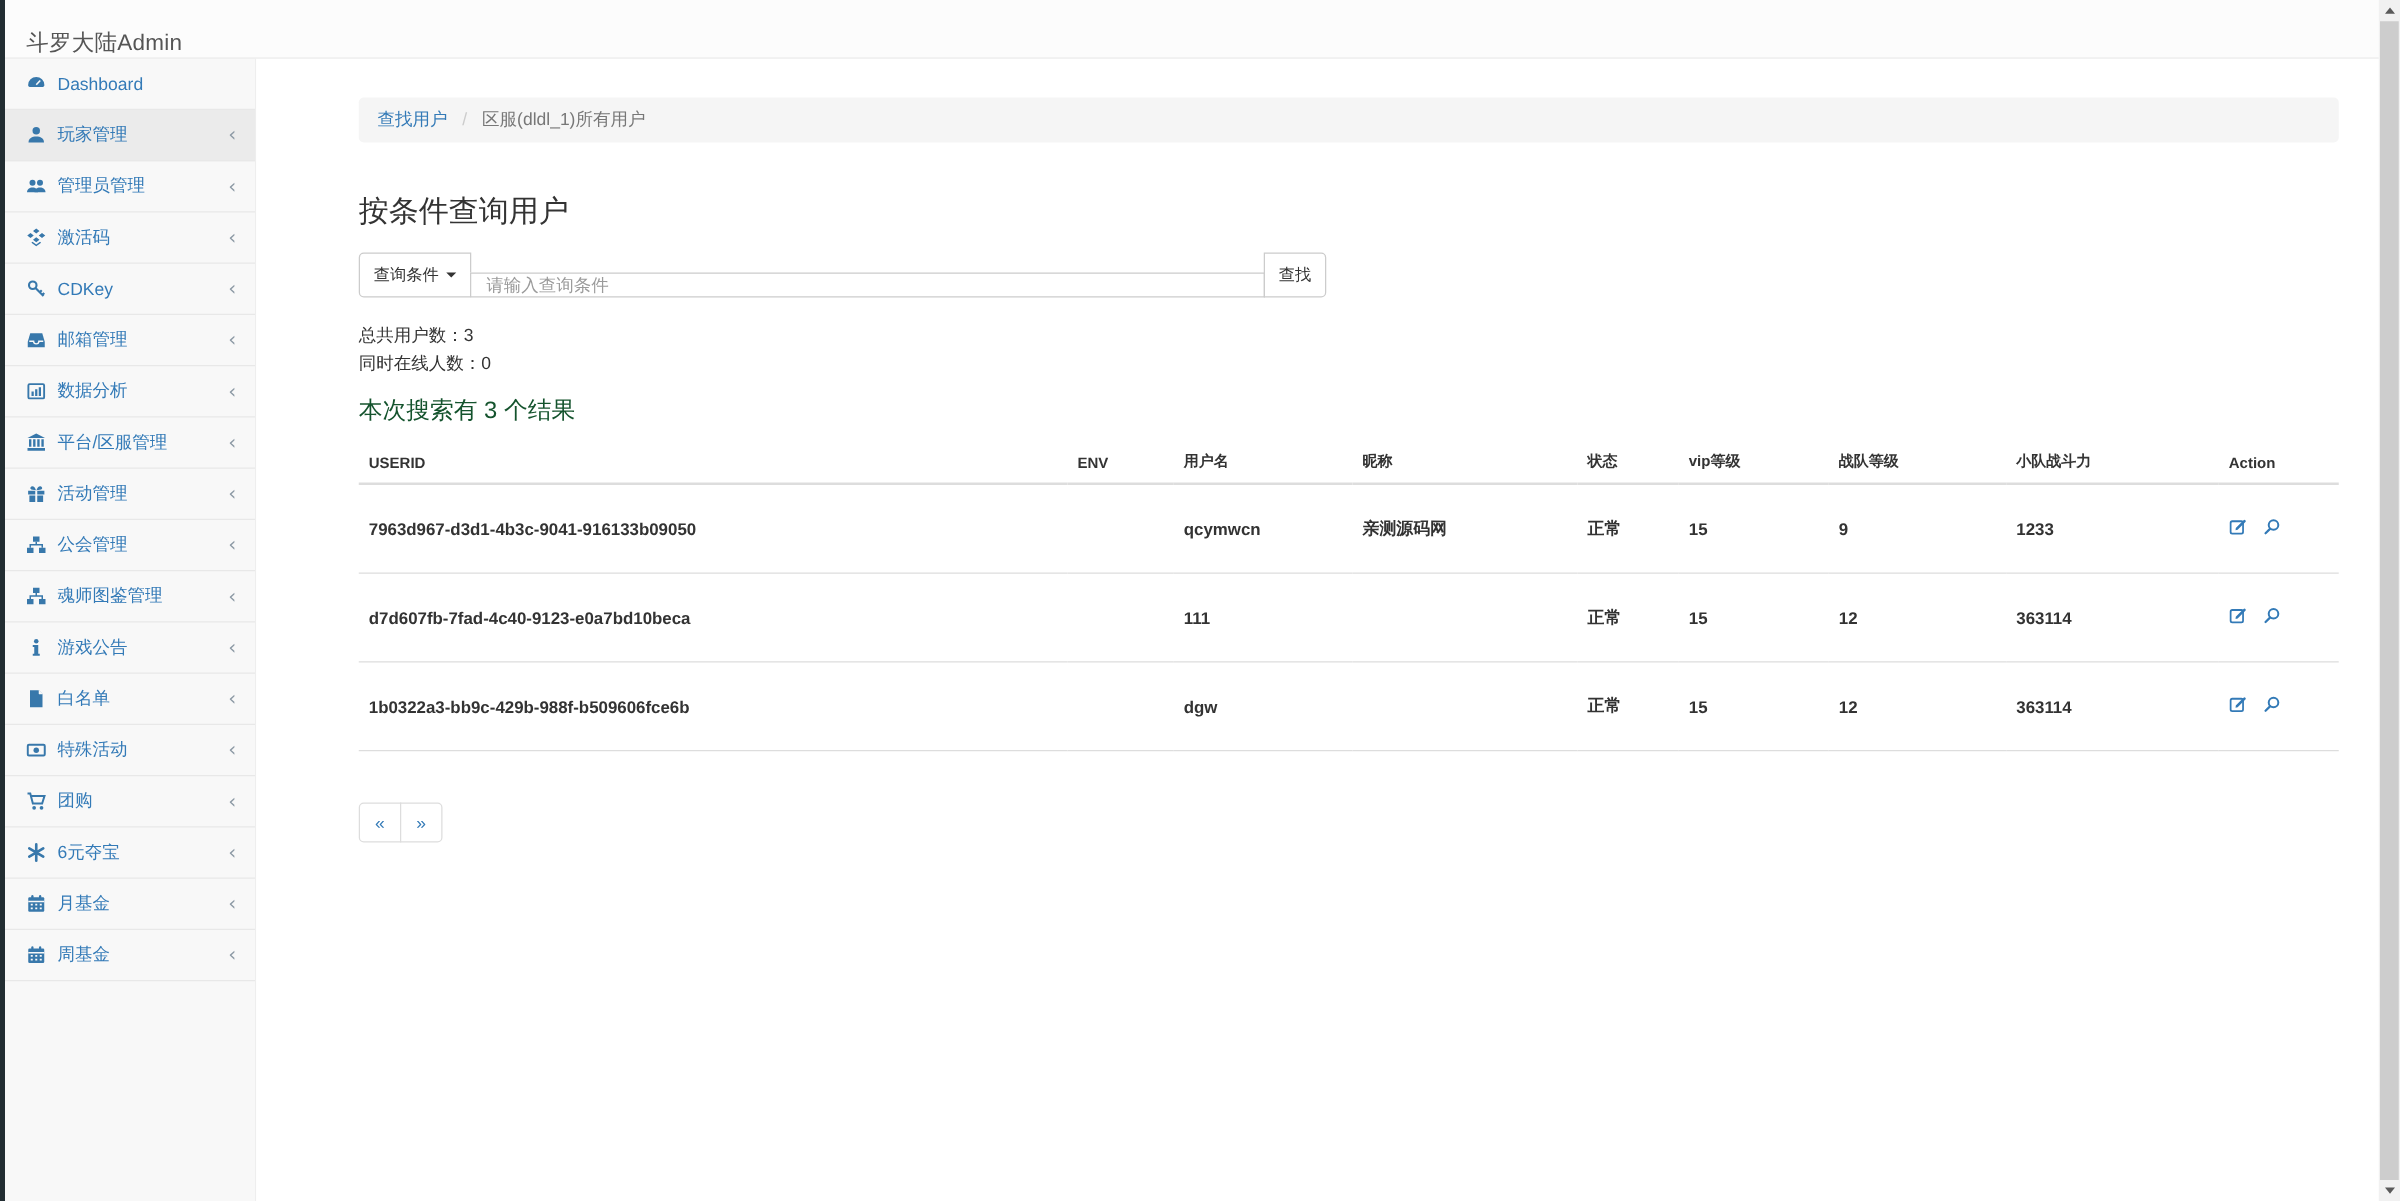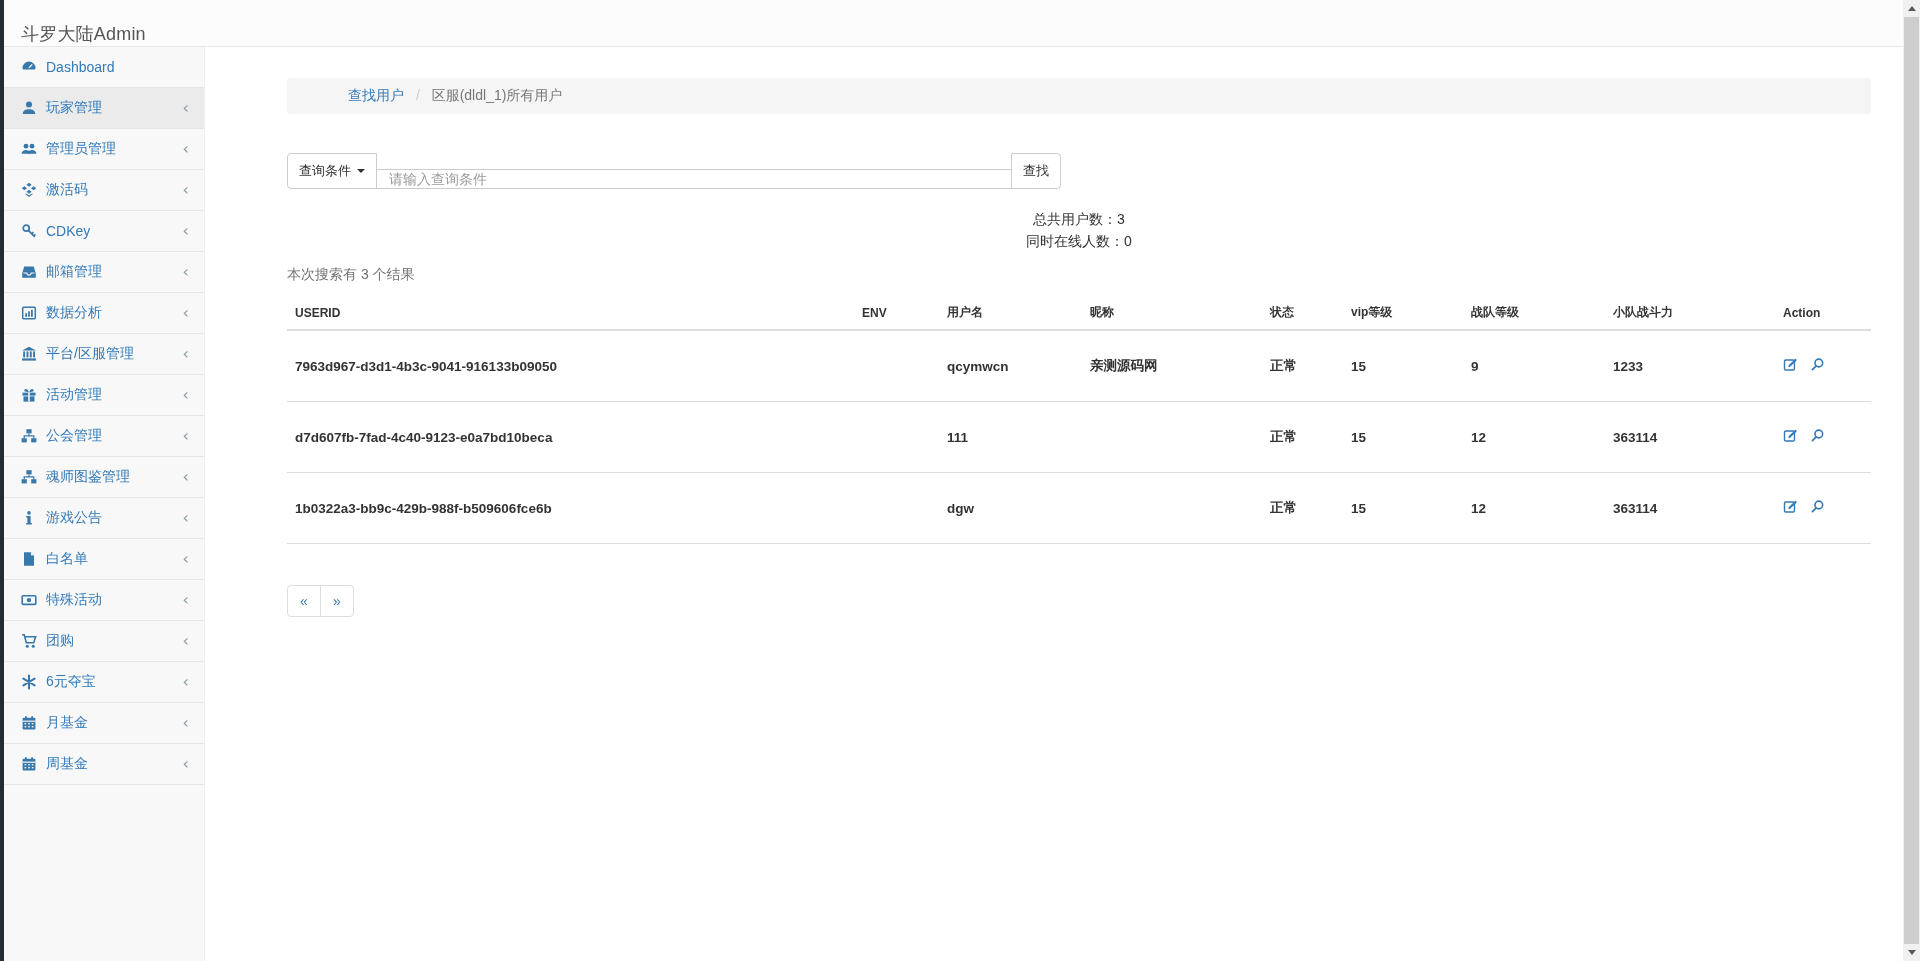--- a/index.html
+++ b/index.html
@@ -34,44 +34,44 @@
   .mi-label { flex:1; white-space:nowrap; }
   .mi-chev { color:#8d9aa5; font-size:16px; line-height:1; font-family:"DejaVu Sans",sans-serif; }
 
   
   .content { flex:1; padding:31px 32px 0 82px; background:#fff; }
 
   .breadcrumb {
     background:#f5f5f5; border-radius:4px; padding:9px 15px;
     font-size:14px; margin-bottom:39px; color:#777;
   }
-  .breadcrumb a { color:#337ab7; text-decoration:none; cursor:pointer;margin-left:46px; }
+  .breadcrumb a { color:#337ab7; text-decoration:none; cursor:pointer; }
   .breadcrumb .sep { color:#ccc; margin:0 8px; }
 
   .page-title { font-size:24px; font-weight:500; margin:0 0 17px 0; color:#333; }
 
   .input-group { display:flex; width:774px; height:36px; }
   .btn {
     background:#fff; border:1px solid #ccc; color:#333; font-size:13px;
     display:flex; align-items:center; justify-content:center; cursor:pointer; padding:12px 11px;
   }
   .btn-dropdown { border-radius:4px 0 0 4px; gap:6px; flex:none; }
   .caret { width:0; height:0; border-left:4px solid transparent; border-right:4px solid transparent; border-top:4px solid #333; display:inline-block; }
   .input-group input {
     flex:1; border:1px solid #ccc; margin-left:-1px; padding:0 12px; font-size:14px;
     outline:none; color:#333; min-width:0; background:#fff;
     font-family:"Liberation Sans","DejaVu Sans",sans-serif;
     margin-top:16px;
   }
   .input-group input::placeholder { color:#9b9b9b; }
   .btn-search { margin-left:-1px; border-radius:0 4px 4px 0; width:50px; flex:none; font-size:13px;font-family:Liberation Mono, monospace; }
 
-  .stats { text-align:center; font-size:14px; color:#333; margin-top:19px; line-height:22px; }
-
-  .result-note { font-size:14px; color:#737373; margin:14px 0 12px 0; }
+  .stats { text-align:left; font-size:14px; color:#333; margin-top:19px; line-height:22px; }
+
+  .result-note { font-size:19px; color:#14532d; margin:14px 0 12px 0; }
 
   table.user-table { width:100%; border-collapse:collapse; table-layout:fixed; }
   .user-table th {
     text-align:left; padding:8px; border-bottom:2px solid #ddd;
     font-size:12px; font-weight:700; color:#333; white-space:nowrap;
   }
   .user-table td {
     padding:26px 8px; border-top:1px solid #ddd; font-size:13.5px;
     font-weight:700; color:#333; white-space:nowrap; overflow:hidden;
   }
@@ -324,20 +324,21 @@
         </nav>
     </aside>
 
     <main class="content">
       <div class="breadcrumb">
         <a>查找用户</a>
         <span class="sep">/</span>
         <span class="current">区服(dldl_1)所有用户</span>
       </div>
 
+      <h2 class="page-title">按条件查询用户</h2>
 
       <div class="input-group">
         <button class="btn btn-dropdown">
           <span>查询条件</span>
           <span class="caret"></span>
         </button>
         <input type="text" placeholder="请输入查询条件" style="">
         <button class="btn btn-search">查找</button>
       </div>
 

